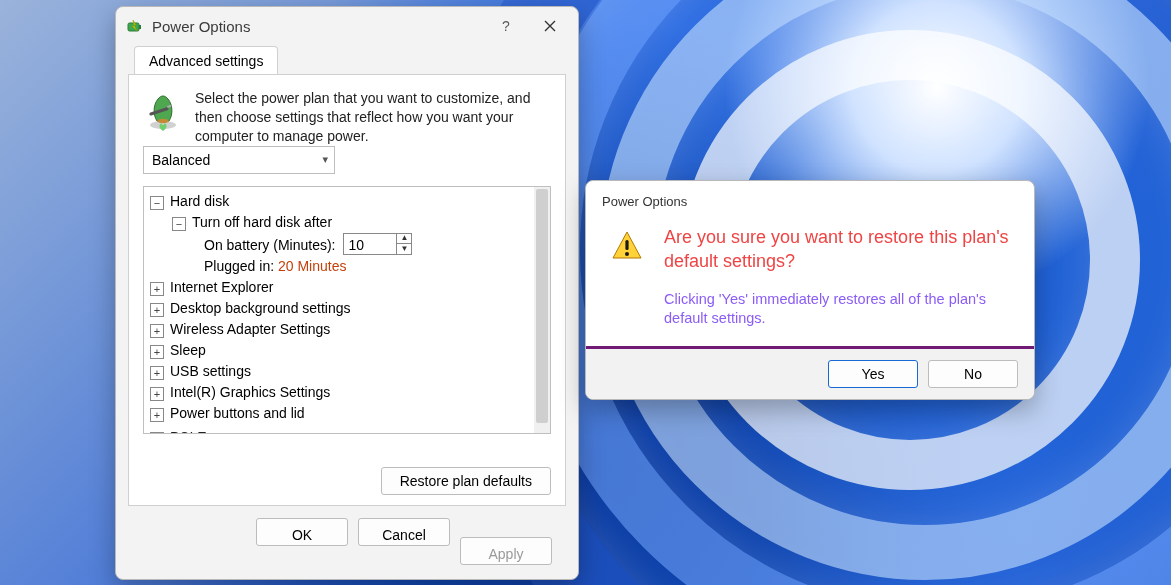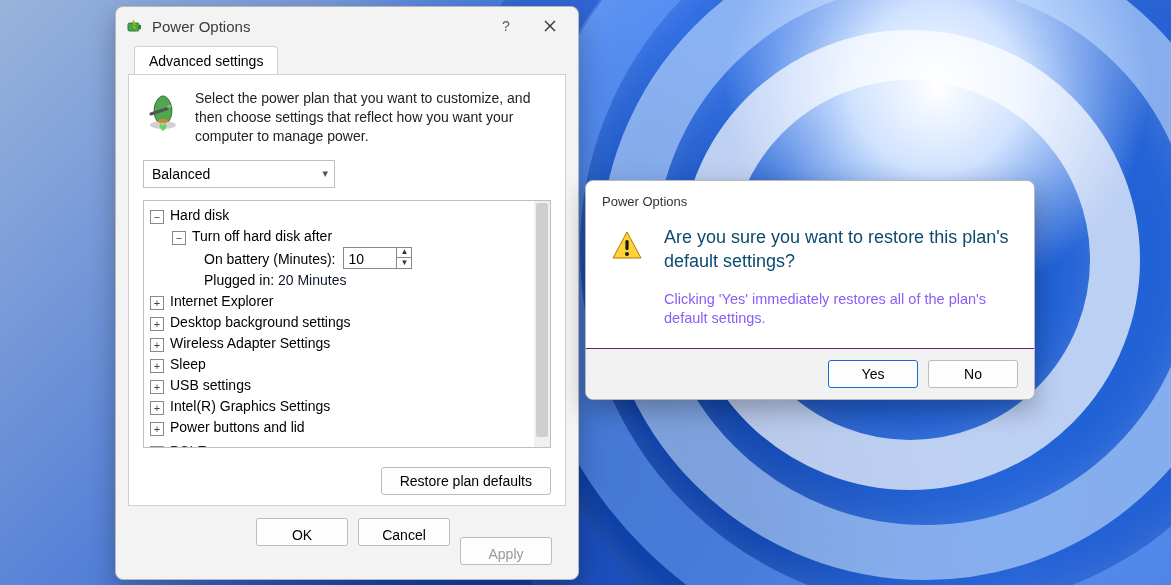--- a/index.html
+++ b/index.html
@@ -102,21 +102,20 @@
     align-items:flex-start;
   }
   .desc-row .plan-icon {
     width:40px; flex:0 0 40px; height:46px;
     display:flex;align-items:center;justify-content:center;
   }
   .desc-row .desc-text {
     color:#222; line-height:1.35; font-size:14px;
   }
   .plan-select {
-    margin-top:14px;
     width:176px; height:26px;
     border:1px solid #bfbfbf;
     background:#fff;
     display:flex; align-items:center;
     padding:0 6px 0 8px;
     justify-content:space-between;
     cursor:pointer;
   }
   .plan-select .caret { font-size:11px; color:#555; }
 
@@ -169,21 +168,21 @@
   .spin-btns {
     display:flex; flex-direction:column;
     border-left:1px solid #888;
   }
   .spin-btns div {
     width:14px; height:10px; font-size:8px; line-height:10px;
     text-align:center; color:#333;
     cursor:pointer; user-select:none;
   }
   .spin-btns div:first-child { border-bottom:1px solid #888; }
-  .link { color:#0f172a; cursor:pointer;margin-top:32px; }
+  .link { color:#c2410c; cursor:pointer;margin-top:32px; }
   .cutoff { color:#222; }
 
   .restore-row {
     position:absolute; right:14px; bottom:10px;
   }
   .btn {
     height:28px; padding:0 18px;
     background:#fdfdfd;
     border:1px solid #bcbcbc;
     border-radius:3px;
@@ -214,36 +213,36 @@
   }
   #confirmDlg .main-row {
     display:flex; gap:20px; align-items:flex-start;
   }
   .warn-icon {
     width:34px; flex:0 0 34px; height:34px;
     display:flex; align-items:center; justify-content:center;
     margin-top:4px;
   }
   .main-text {
-    color:#0c4a6e;
+    color:#ef4444;
     font-size:18px;
     line-height:1.35;
   }
   .sub-text {
     margin-top:16px;
     margin-left:54px;
     font-size:14.5px;
     color:#8b5cf6;
     line-height:1.35;
   }
   #confirmDlg .dlg-footer {
     position:absolute; left:0; right:0; bottom:0;
     height:50px;
     background:#f2f2f2;
-    border-top:1px solid #701a75;
+    border-top:3px solid #701a75;
     display:flex; justify-content:flex-end; align-items:center;
     gap:10px; padding-right:16px;
     border-radius:0 0 8px 8px;
   }
   #confirmDlg .dlg-footer .btn { width:90px; padding:0; }
   #confirmDlg .dlg-footer .btn.default {
     border:1.5px solid #1668d3;
   }
 </style>
 </head>

